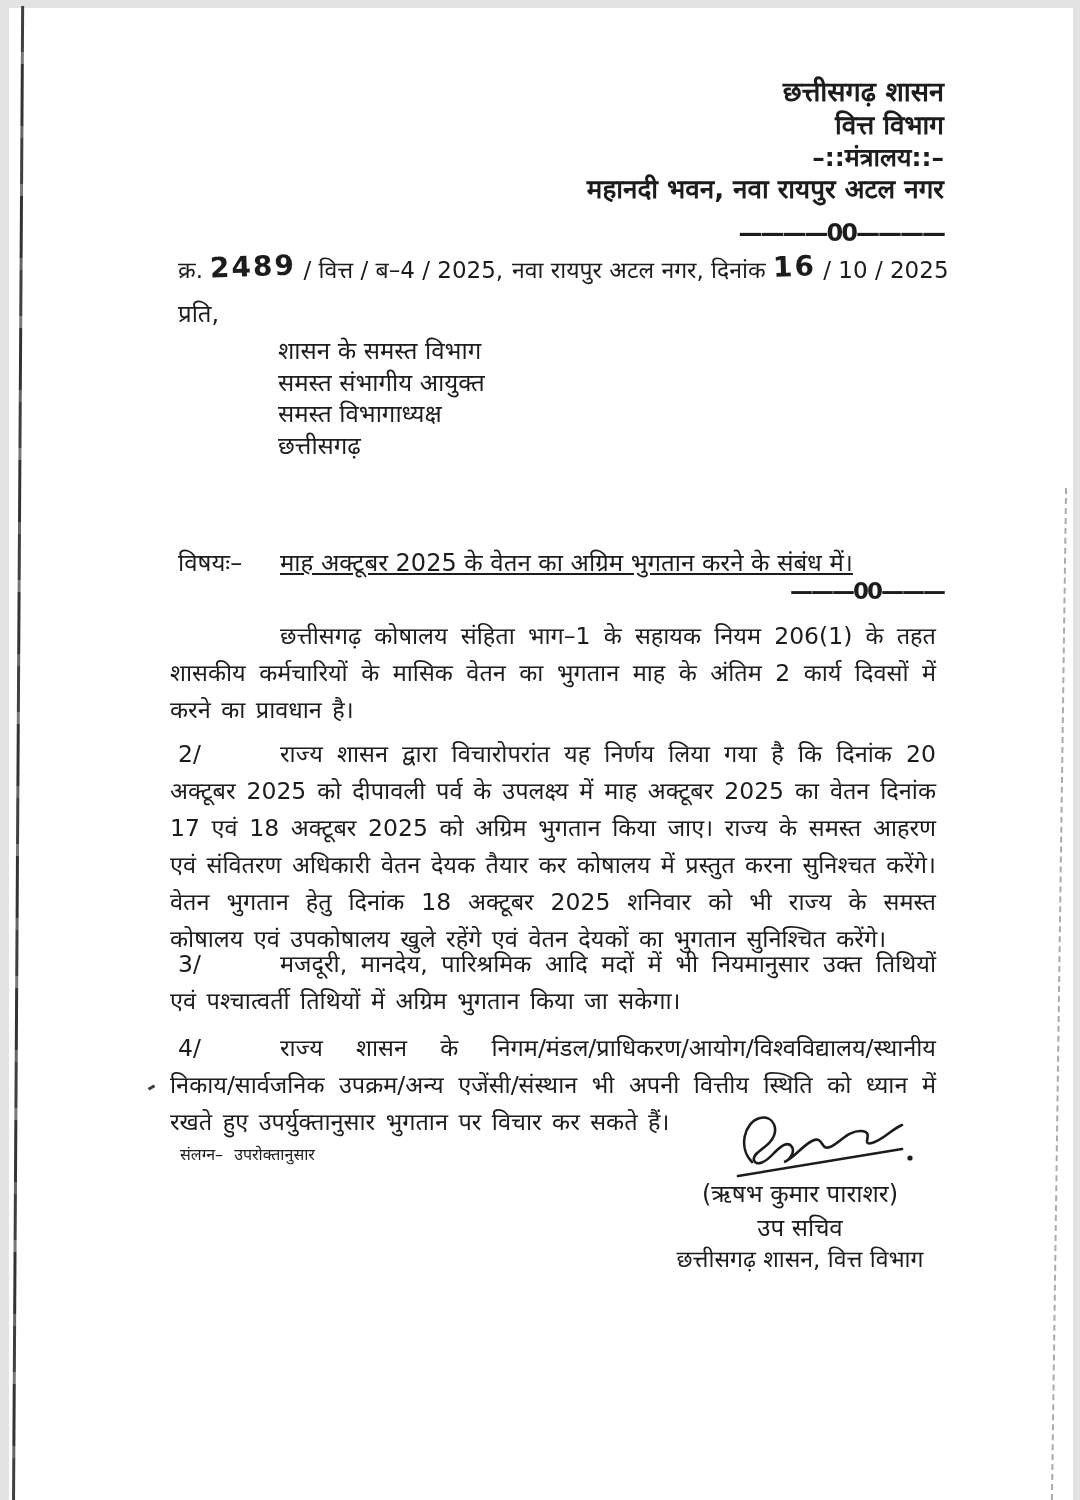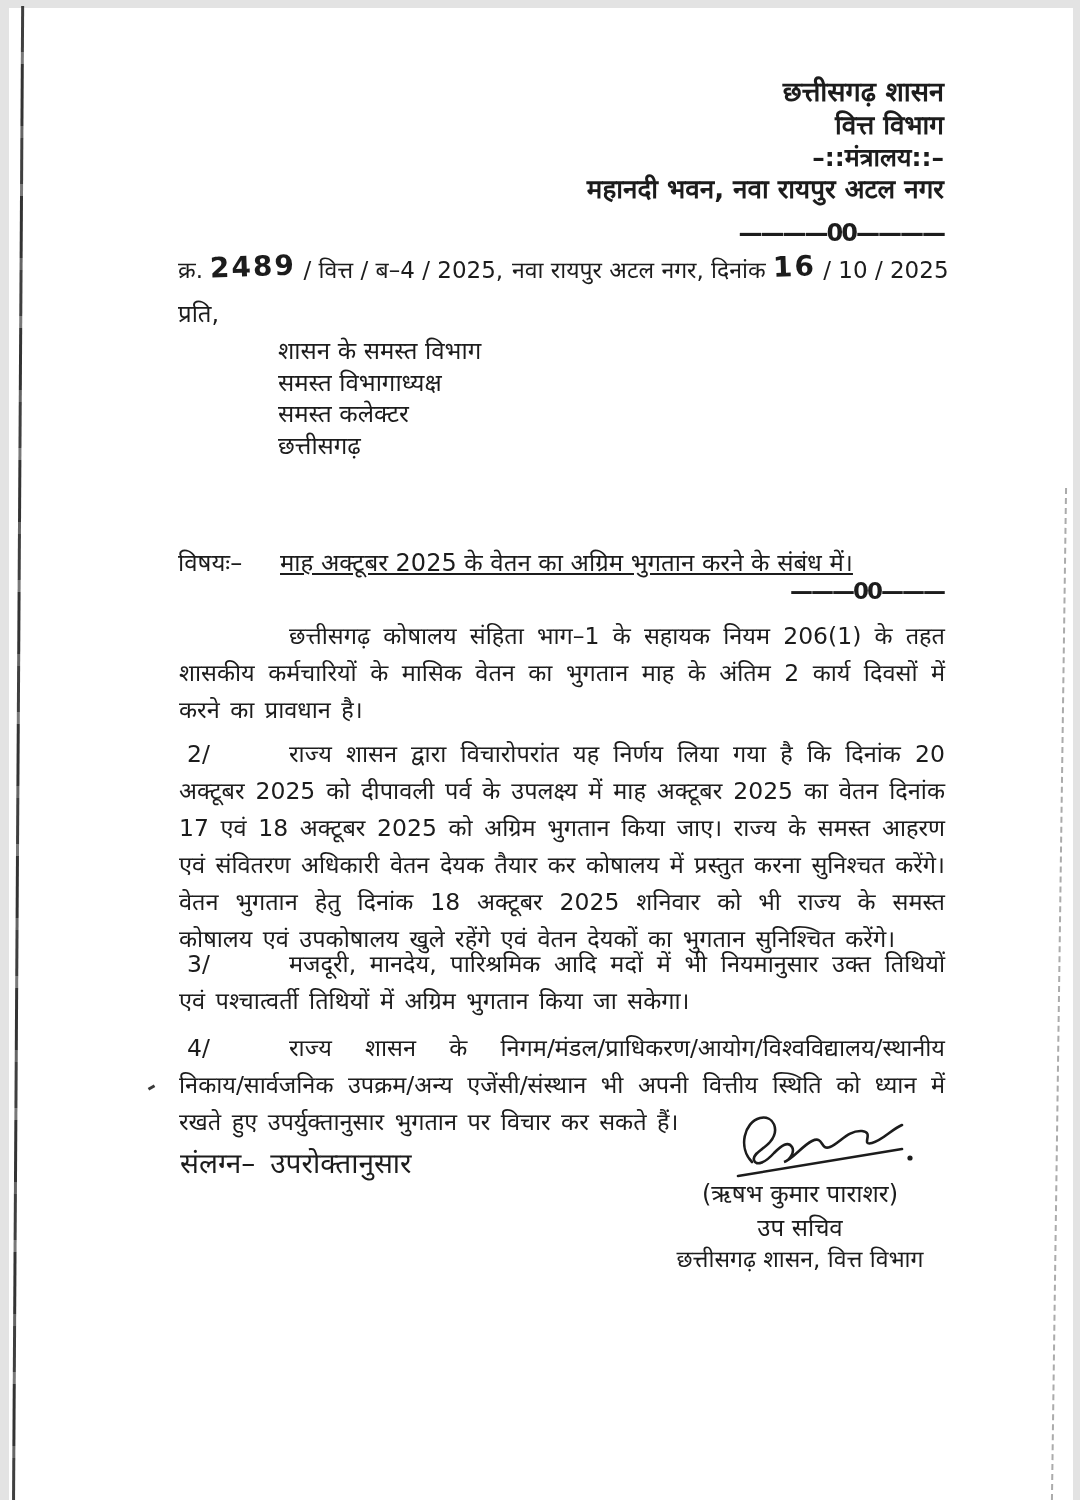--- a/index.html
+++ b/index.html
@@ -46,29 +46,29 @@
   .to-label{position:absolute;left:178px;top:296px;font-size:24px;}
   .recipients{position:absolute;left:278px;top:336px;font-size:24px;line-height:31.5px;}
   
   .subject-label{position:absolute;left:178px;top:545px;font-size:24px;}
   .subject-text{position:absolute;left:280px;top:545px;width:660px;font-size:24px;text-decoration:underline;}
   .subject-divider{position:absolute;left:170px;top:578px;width:774px;text-align:right;font-size:23px;font-weight:bold;letter-spacing:-2px;}
   
   .para{
     position:absolute;left:170px;width:766px;
     font-size:23.5px;line-height:37px;text-align:justify;
-    text-indent:110px;word-spacing:3px;margin-left:9px;
+    text-indent:110px;word-spacing:3px;
   }
   .para .pnum{position:absolute;left:8px;top:0;text-indent:0;}
   .p1{top:618px;}
   .p2{top:736px;}
   .p3{top:946px;}
   .p4{top:1030px;}
   
-  .enclosure{position:absolute;left:180px;top:1143px;font-size:28px;word-spacing:6px;}
+  .enclosure{position:absolute;left:180px;top:1143px;font-size:16px;word-spacing:6px;}
   .sig-block{position:absolute;left:630px;top:1100px;width:340px;text-align:center;}
   .sig-scribble{position:absolute;left:100px;top:6px;}
   .sig-name{position:absolute;left:0;top:76px;width:340px;font-size:24px;font-weight:normal;}
   .sig-role{position:absolute;left:0;top:110px;width:340px;font-size:24px;}
   .sig-org{position:absolute;left:0;top:142px;width:340px;font-size:23px;}
 </style>
 </head>
 <body>
 
 <div class="paper"></div>
@@ -89,22 +89,22 @@
 </div>
 <div class="ref-placedate">
   <span>नवा रायपुर अटल नगर, दिनांक</span>
   <span class="hand">16</span>
   <span>/ 10 / 2025</span>
 </div>
 
 <div class="to-label">प्रति,</div>
 <div class="recipients">
   <div>शासन के समस्त विभाग</div>
+  <div>समस्त संभागीय आयुक्त</div>
   <div>समस्त विभागाध्यक्ष</div>
-  <div>समस्त कलेक्टर</div>
   <div>छत्तीसगढ़</div>
 </div>
 
 <div class="subject-label">विषयः–</div>
 <div class="subject-text">माह अक्टूबर 2025 के वेतन का अग्रिम भुगतान करने के संबंध में।</div>
 <div class="subject-divider">———00———</div>
 
 <div class="para p1">
   <span class="pnum"></span>
   <span>छत्तीसगढ़ कोषालय संहिता भाग–1 के सहायक नियम 206(1) के तहत शासकीय कर्मचारियों के मासिक वेतन का भुगतान माह के अंतिम 2 कार्य दिवसों में करने का प्रावधान है।</span>

